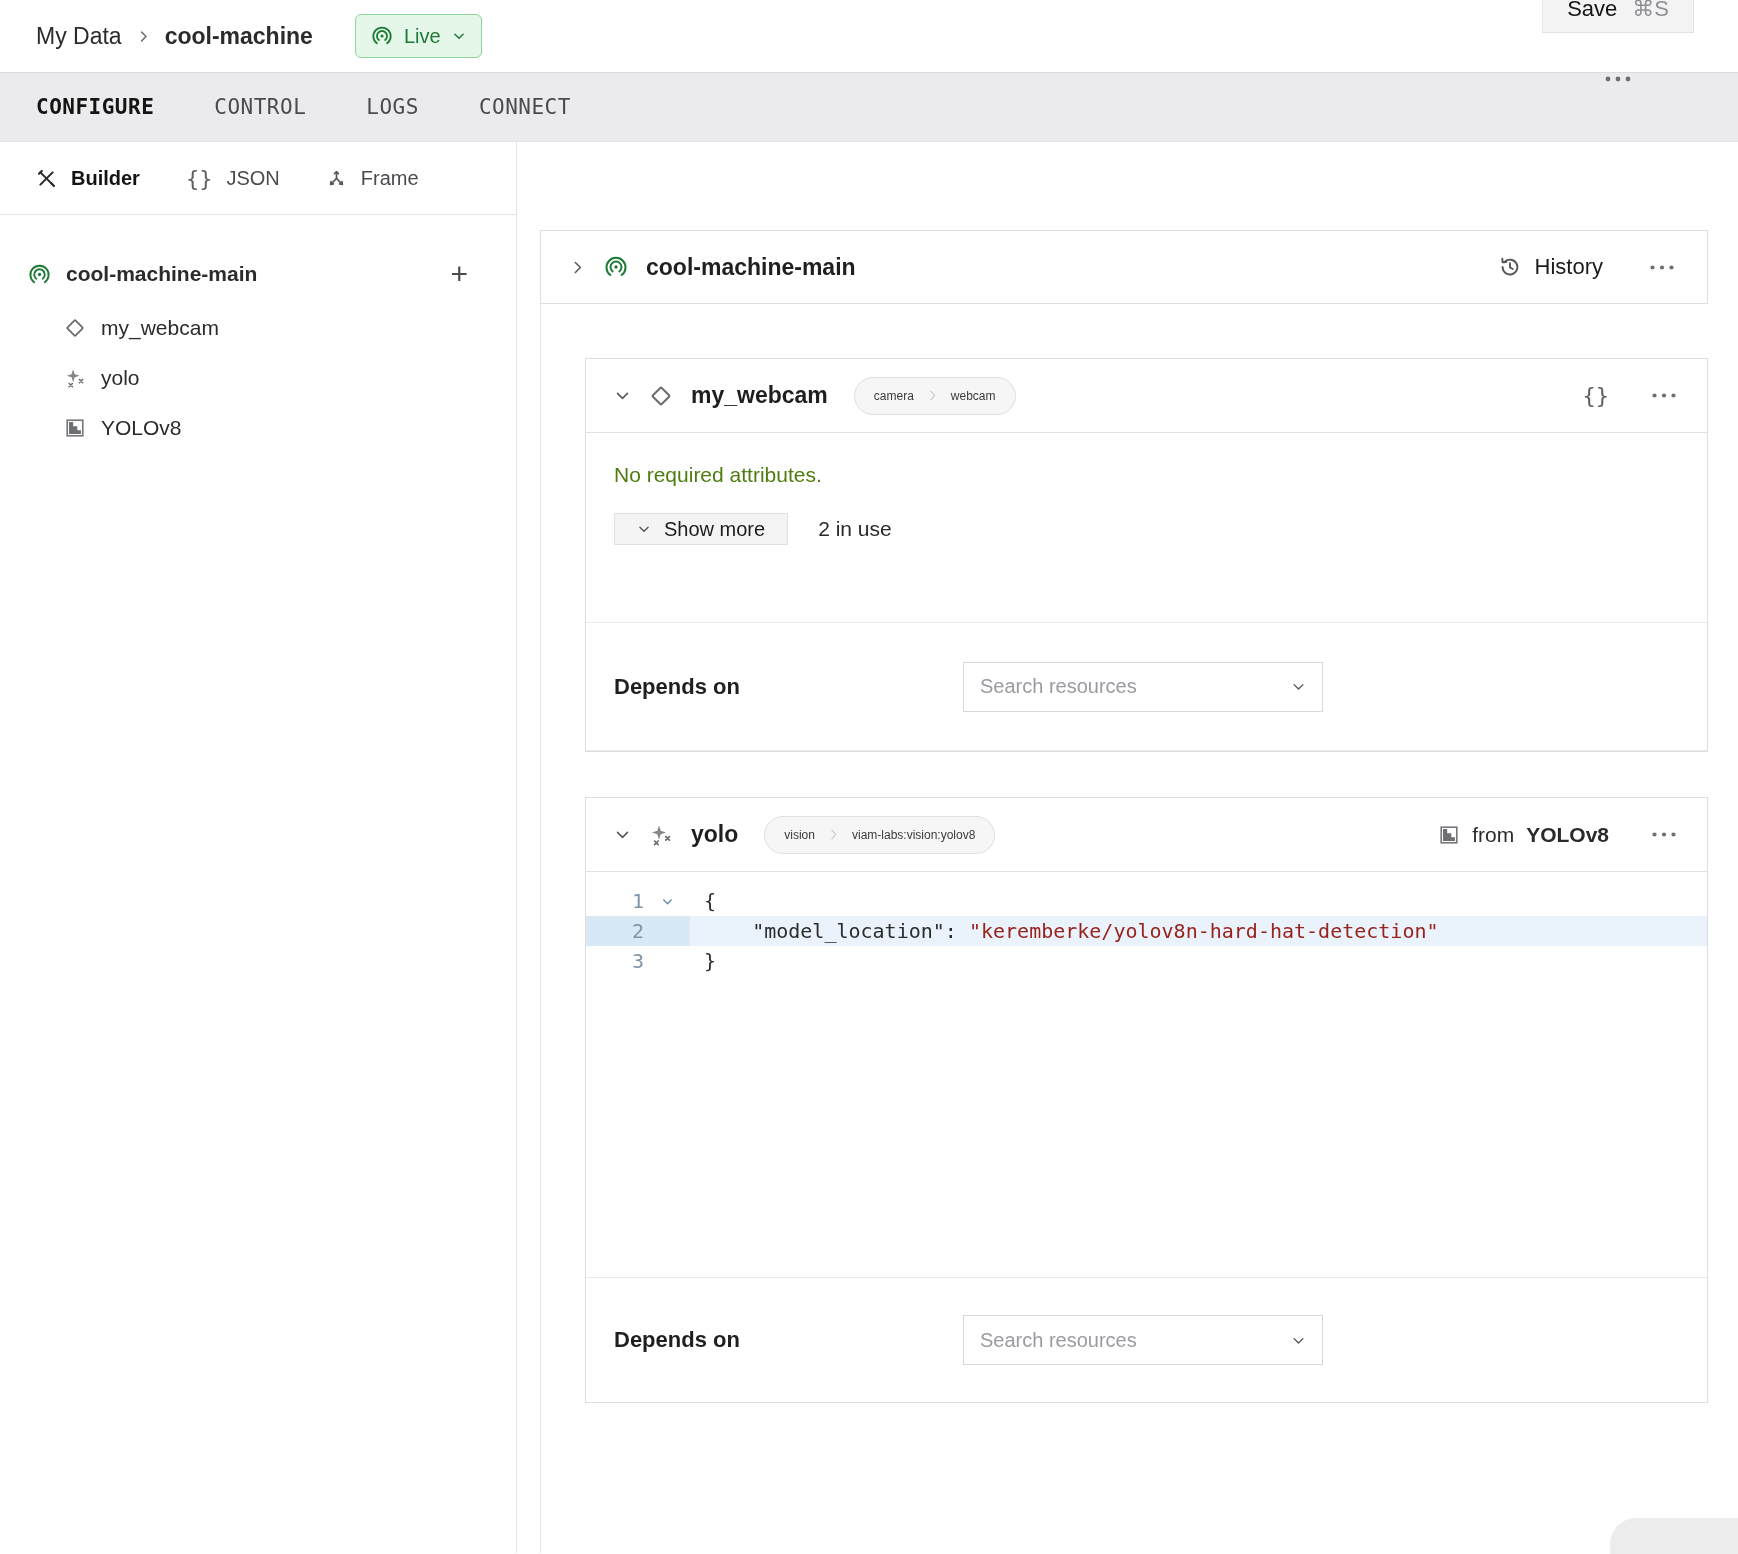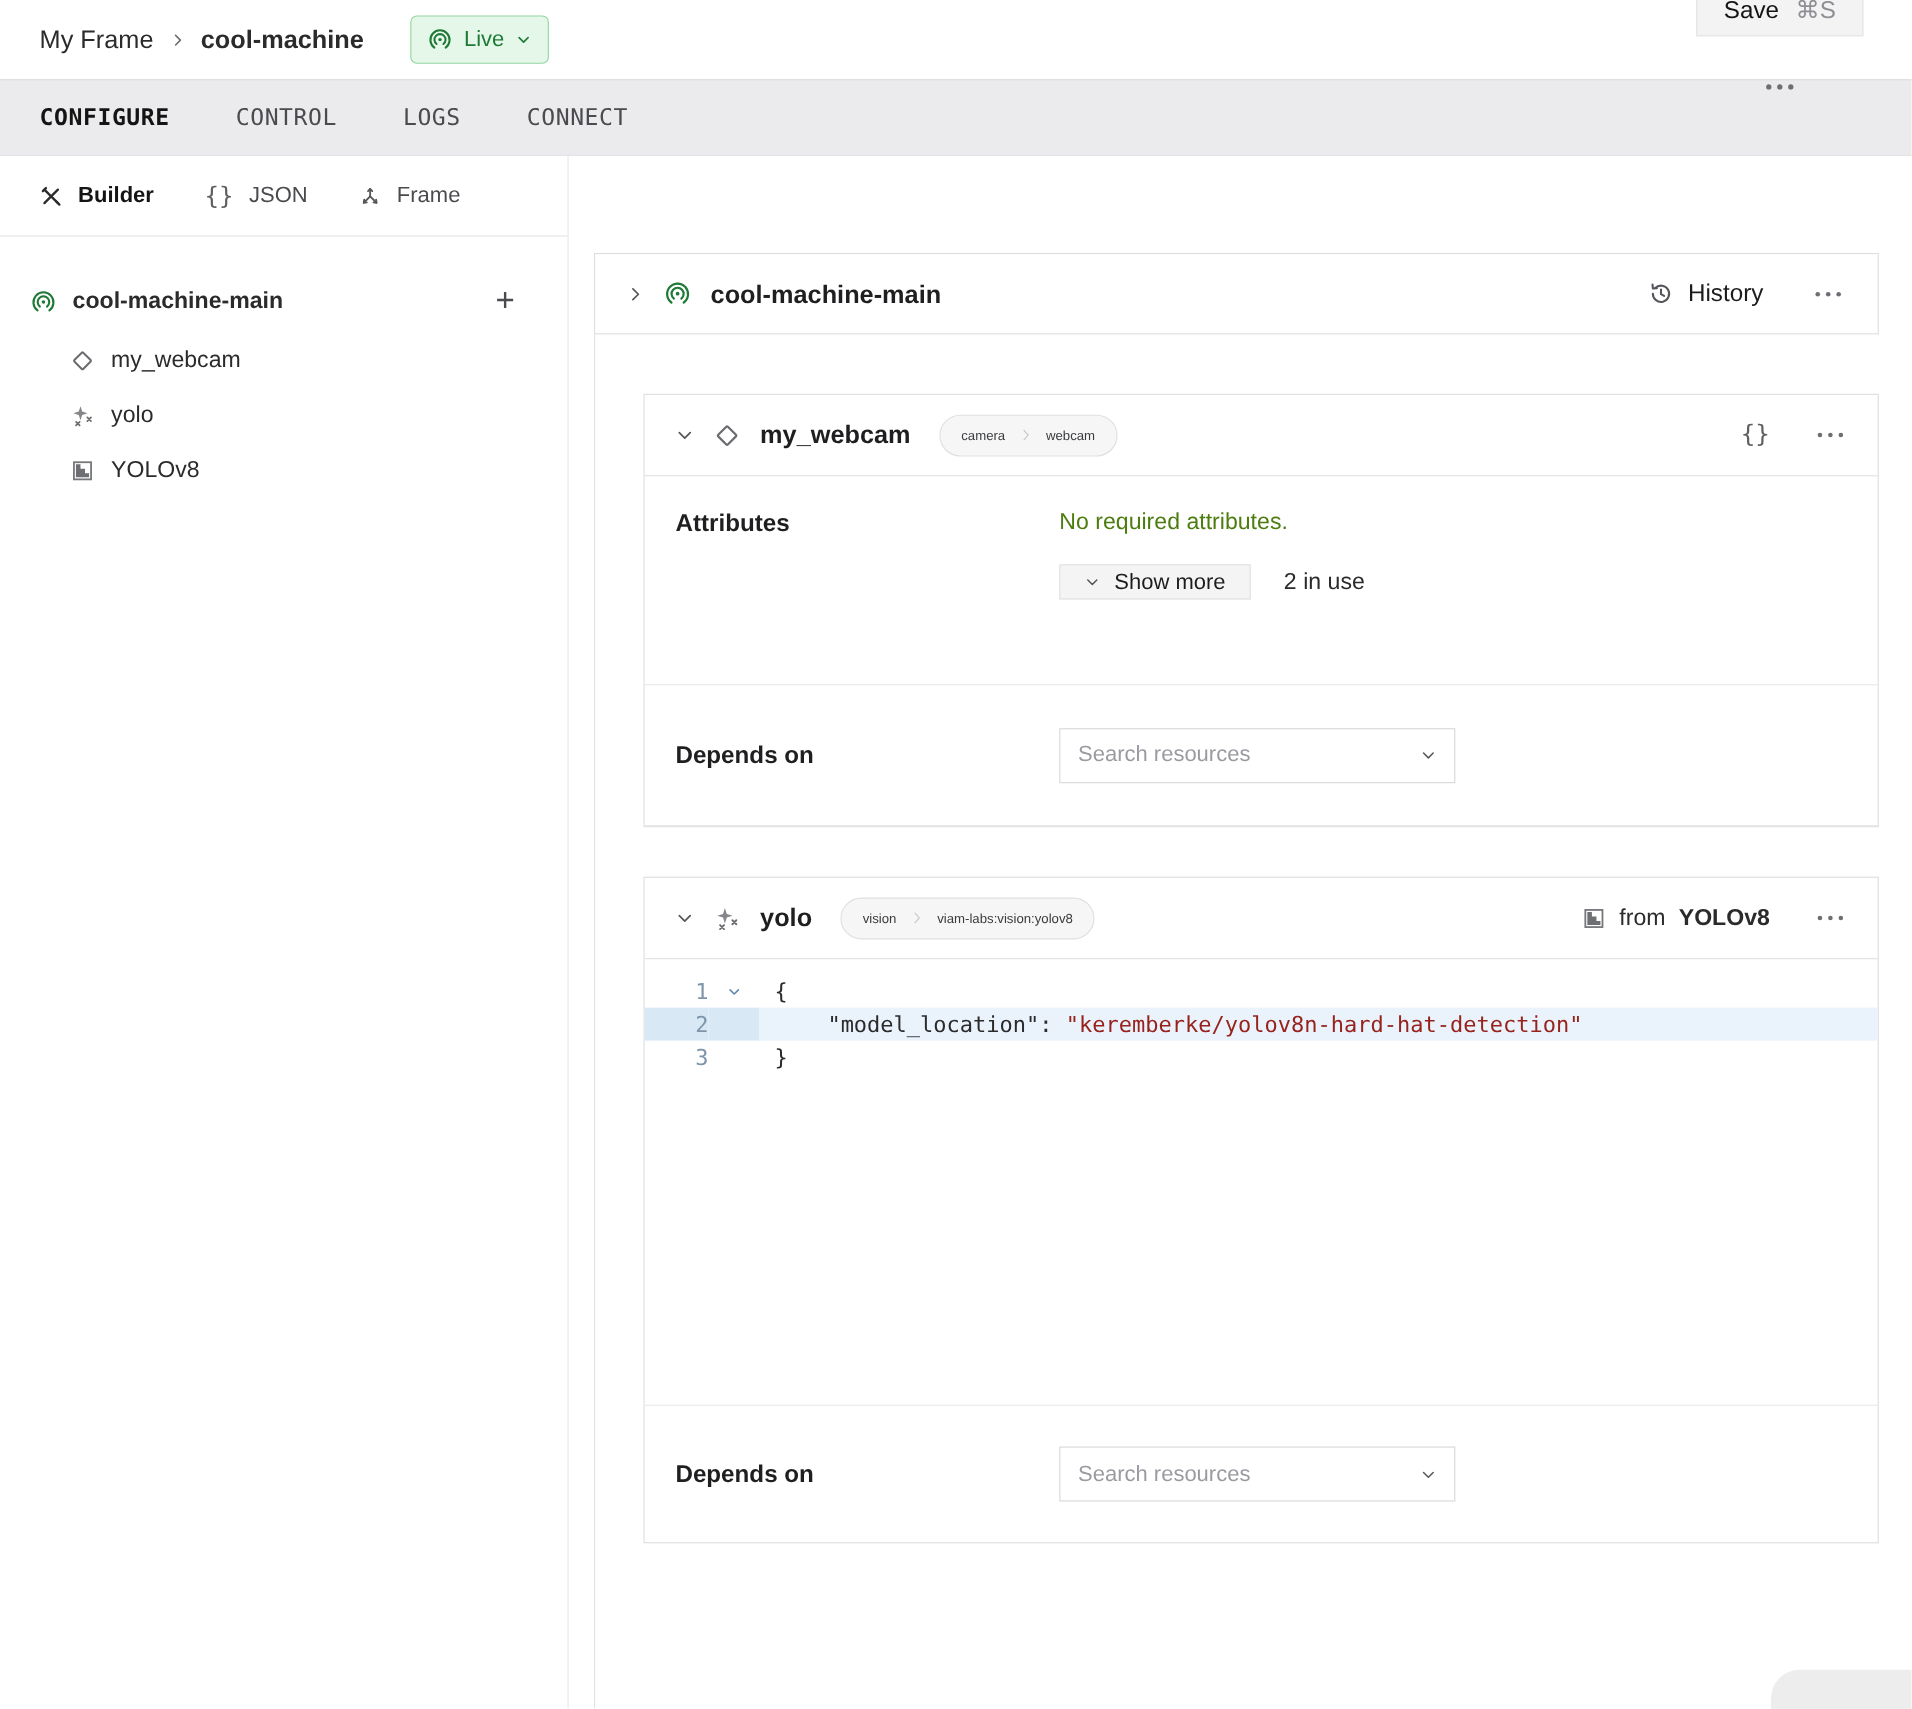--- a/index.html
+++ b/index.html
@@ -105,21 +105,21 @@
 
   .icon { display:inline-flex; align-items:center; justify-content:center; flex:none; }
 </style>
 </head>
 <body>
 
 <div class="page">
 
   <header class="app-header">
     <div class="crumbs">
-      <span>My Frame</span>
+      <span>My Data</span>
       <span class="icon">
         <svg width="15" height="15" viewBox="0 0 24 24" fill="none" stroke="#6e6f73" stroke-width="2.4" stroke-linecap="round" stroke-linejoin="round">
             <polyline points="9 5 16 12 9 19"></polyline>
           </svg>
       </span>
       <span class="crumb-current">cool-machine</span>
       <button class="live-badge">
         <span class="icon">
           <svg width="22" height="22" viewBox="0 0 24 24" fill="none" stroke="#1e7a36" stroke-width="2" stroke-linecap="round">
             <circle cx="12" cy="12" r="1.7" fill="#1e7a36" stroke="none"></circle>
@@ -307,21 +307,20 @@
               <svg width="26" height="7" viewBox="0 0 26 7">
                   <circle cx="3.5" cy="3.5" r="2.1" fill="#6e6f73"></circle>
                   <circle cx="13" cy="3.5" r="2.1" fill="#6e6f73"></circle>
                   <circle cx="22.5" cy="3.5" r="2.1" fill="#6e6f73"></circle>
                 </svg>
             </button>
           </div>
         </div>
 
         <div class="section-row attributes-row">
-          <span class="row-label">Attributes</span>
           <div class="attr-col">
             <span class="empty-text">No required attributes.</span>
             <div class="show-more-wrap">
               <button class="btn-secondary">
                 <span class="icon">
                   <svg width="14" height="14" viewBox="0 0 24 24" fill="none" stroke="#55565a" stroke-width="2.4" stroke-linecap="round" stroke-linejoin="round">
                       <polyline points="5 9 12 16 19 9"></polyline>
                     </svg>
                 </span>
                 <span>Show more</span>

